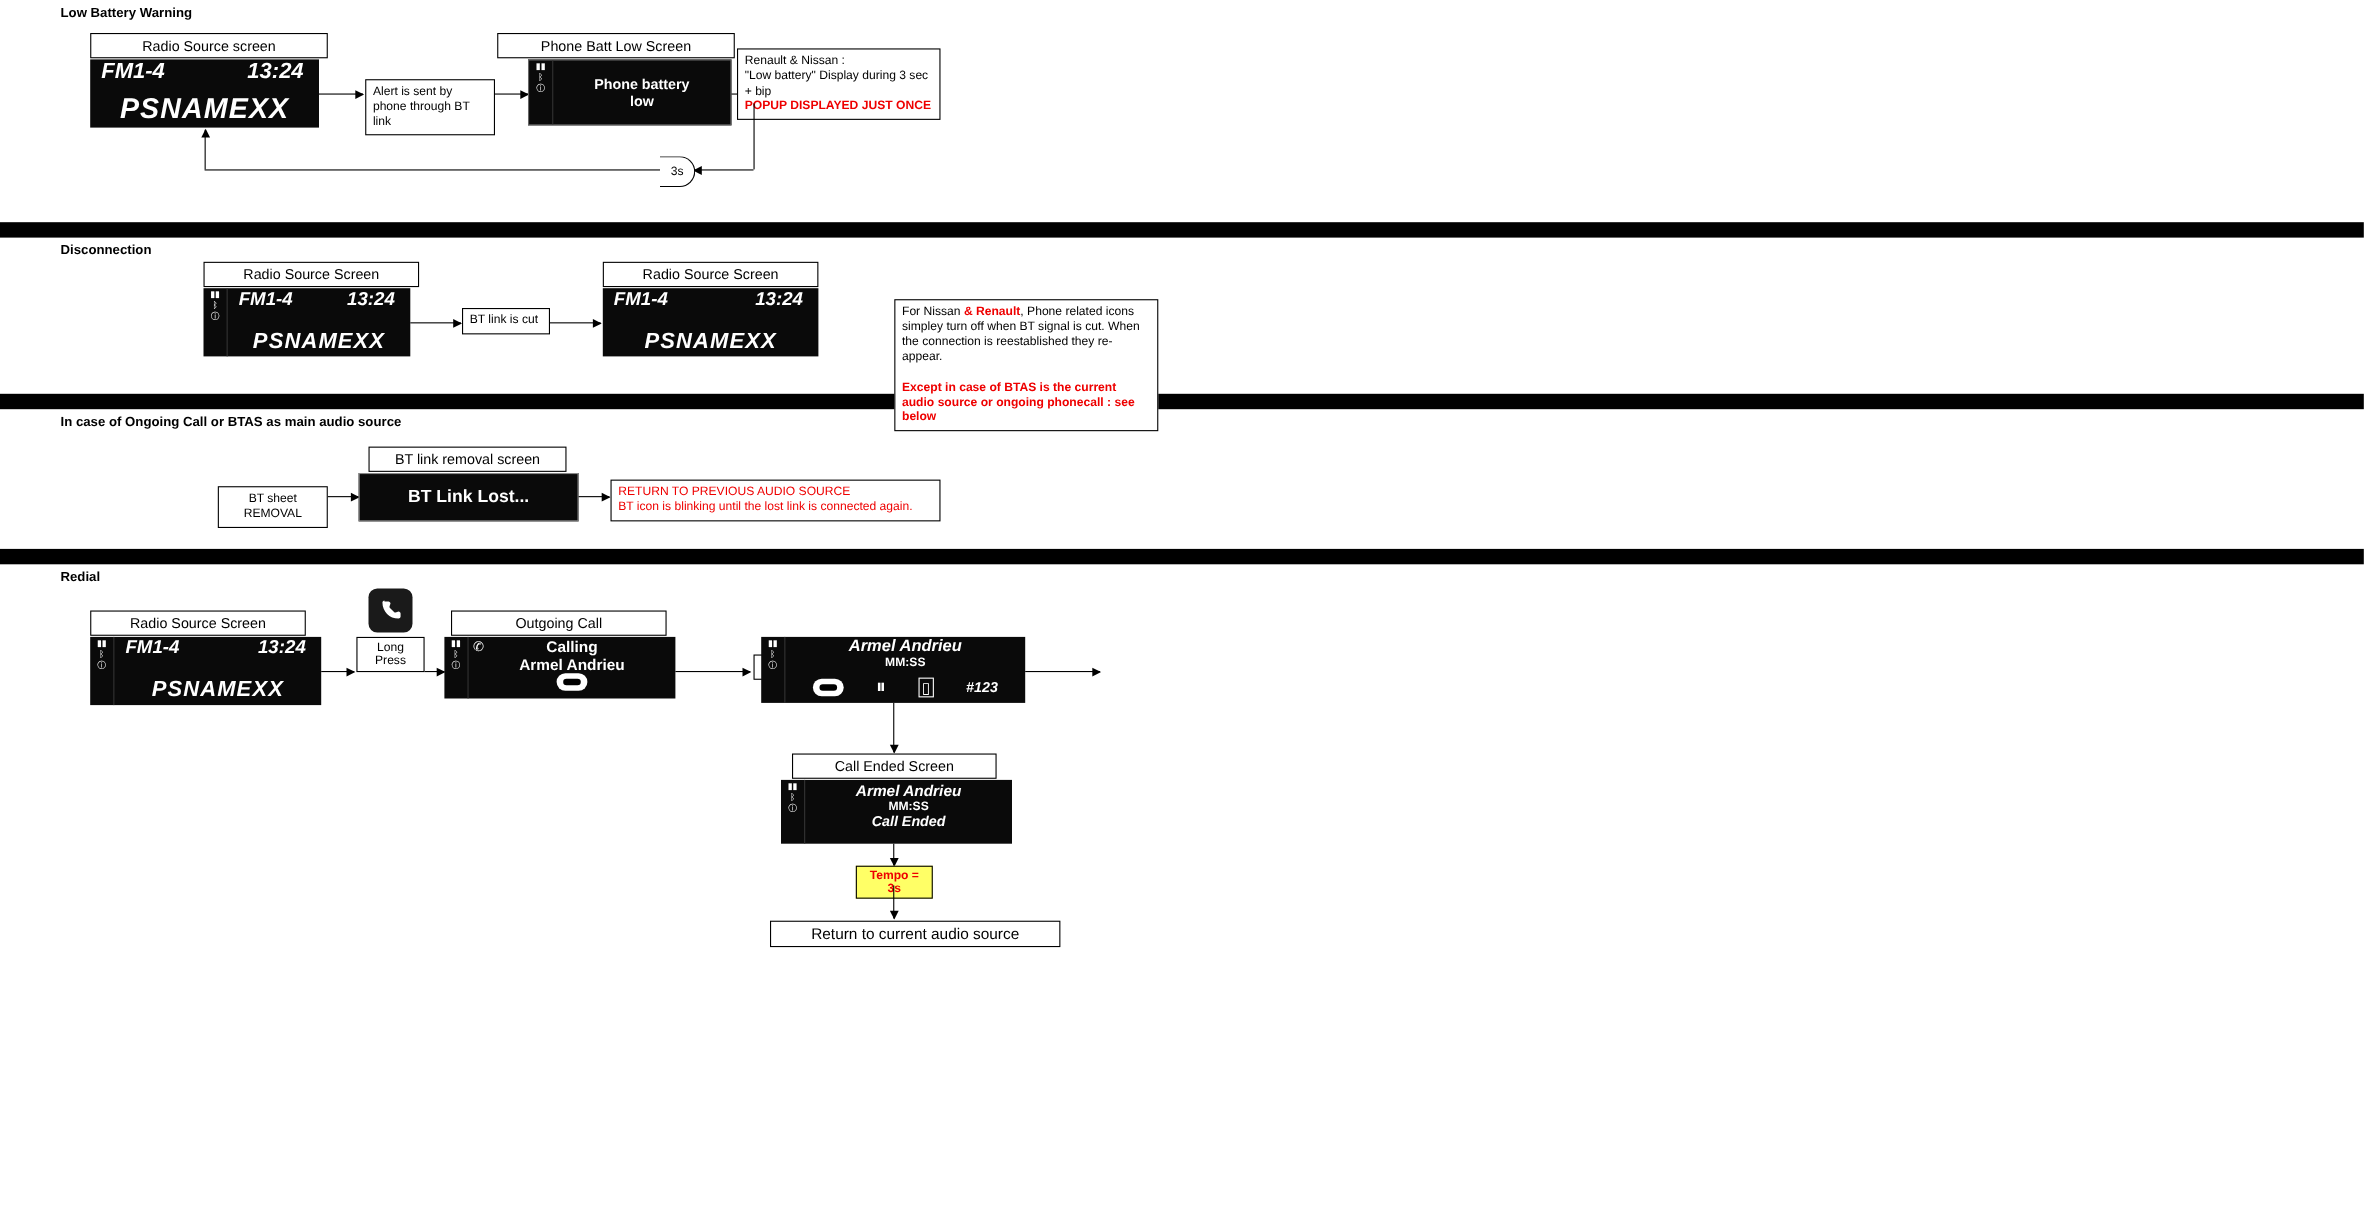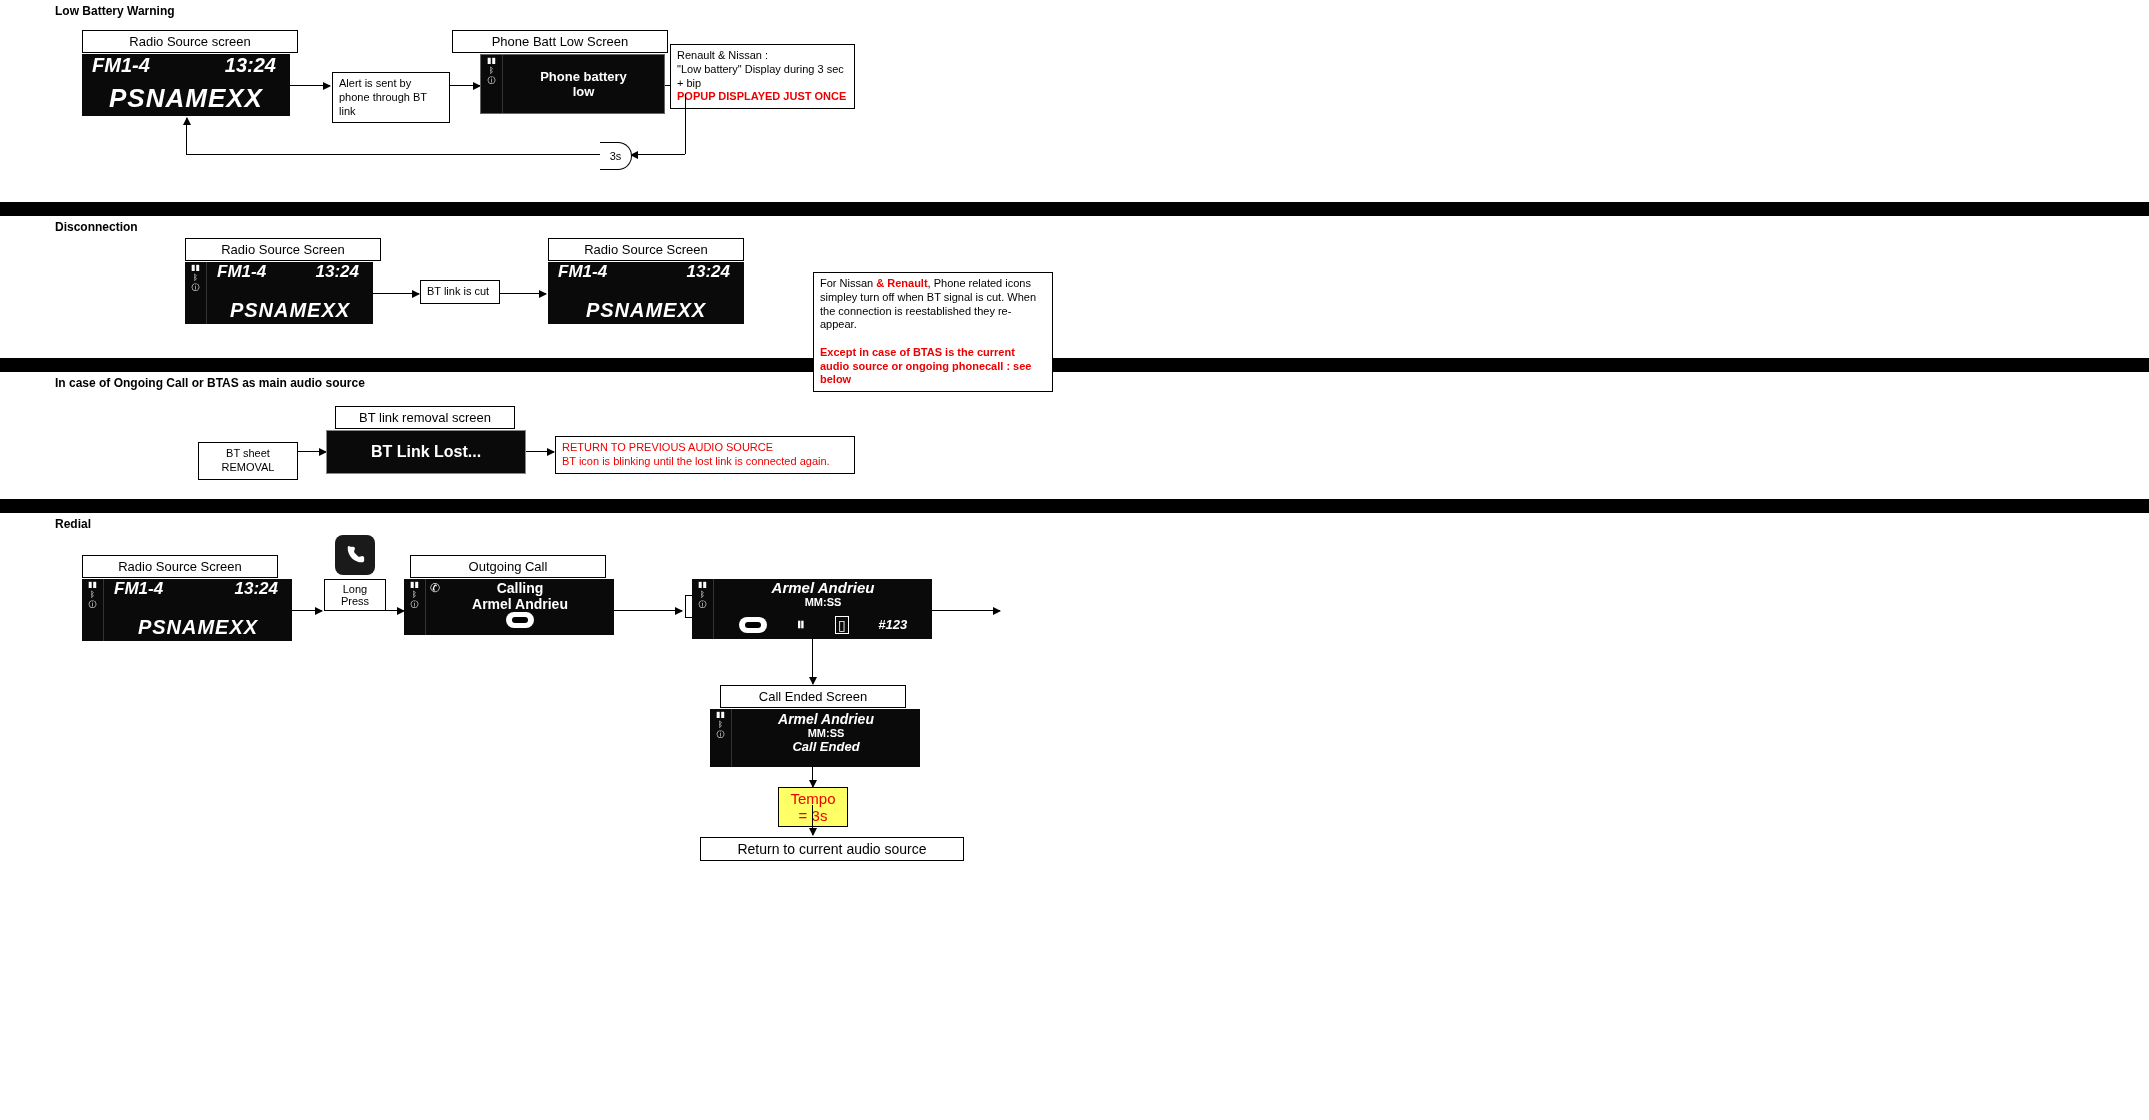--- a/index.html
+++ b/index.html
@@ -13,21 +13,21 @@
   .screen { position: absolute; background: #0a0a0a; color: #fff; display: flex; }
   .screen .iconcol { width: 22px; border-right: 1px solid #333; display: flex; flex-direction: column; align-items: center; justify-content: flex-start; gap: 2px; padding-top: 2px; font-size: 8px; line-height: 1; }
   .screen .body { flex: 1; position: relative; }
   .fm-label { position: absolute; top: 0px; left: 10px; font-size: 20px; font-style: italic; font-weight: bold; }
   .clock    { position: absolute; top: 0px; right: 14px; font-size: 20px; font-style: italic; font-weight: bold; }
   .psname   { position: absolute; bottom: 2px; left: 0; right: 0; text-align: center; font-weight: bold; font-style: italic; font-size: 26px; letter-spacing: 1px; }
   .mid-bold { position: absolute; top: 50%; left: 0; right: 0; transform: translateY(-50%); text-align: center; font-weight: bold; font-size: 16px; }
   .note-box { position: absolute; border: 1px solid #000; background: #fff; font-size: 11px; padding: 4px 6px; line-height: 1.25; }
   .red { color: #e00; font-weight: bold; }
   .green-box { position: absolute; background: #7cc242; border: 1px solid #000; text-align: center; font-size: 18px; padding: 18px 10px; }
-  .yellow-box { position: absolute; background: #ffff66; border: 1px solid #000; color: #e00; font-size: 15px; padding: 2px 10px; text-align: center; }
+  .yellow-box { position: absolute; background: #ffff66; border: 1px solid #000; color: #e00; font-size: 11px; padding: 2px 10px; text-align: center; font-weight: bold; }
   
   .arrow-h { position: absolute; height: 0; border-top: 1px solid #000; }
   .arrow-h::after { content: ""; position: absolute; right: -1px; top: -4px; border-left: 8px solid #000; border-top: 4px solid transparent; border-bottom: 4px solid transparent; }
   .arrow-h.rev::after { right: auto; left: -1px; border-left: none; border-right: 8px solid #000; }
   .arrow-v { position: absolute; width: 0; border-left: 1px solid #000; }
   .arrow-v::after { content: ""; position: absolute; bottom: -1px; left: -4px; border-top: 8px solid #000; border-left: 4px solid transparent; border-right: 4px solid transparent; }
   .line-h { position: absolute; height: 0; border-top: 1px solid #000; }
   .line-v { position: absolute; width: 0; border-left: 1px solid #000; }
   
   .delay { position: absolute; border: 1px solid #000; border-left: none; border-radius: 0 50px 50px 0; background: #fff; text-align: left; font-size: 11px; display: flex; align-items: center; justify-content: center; }

